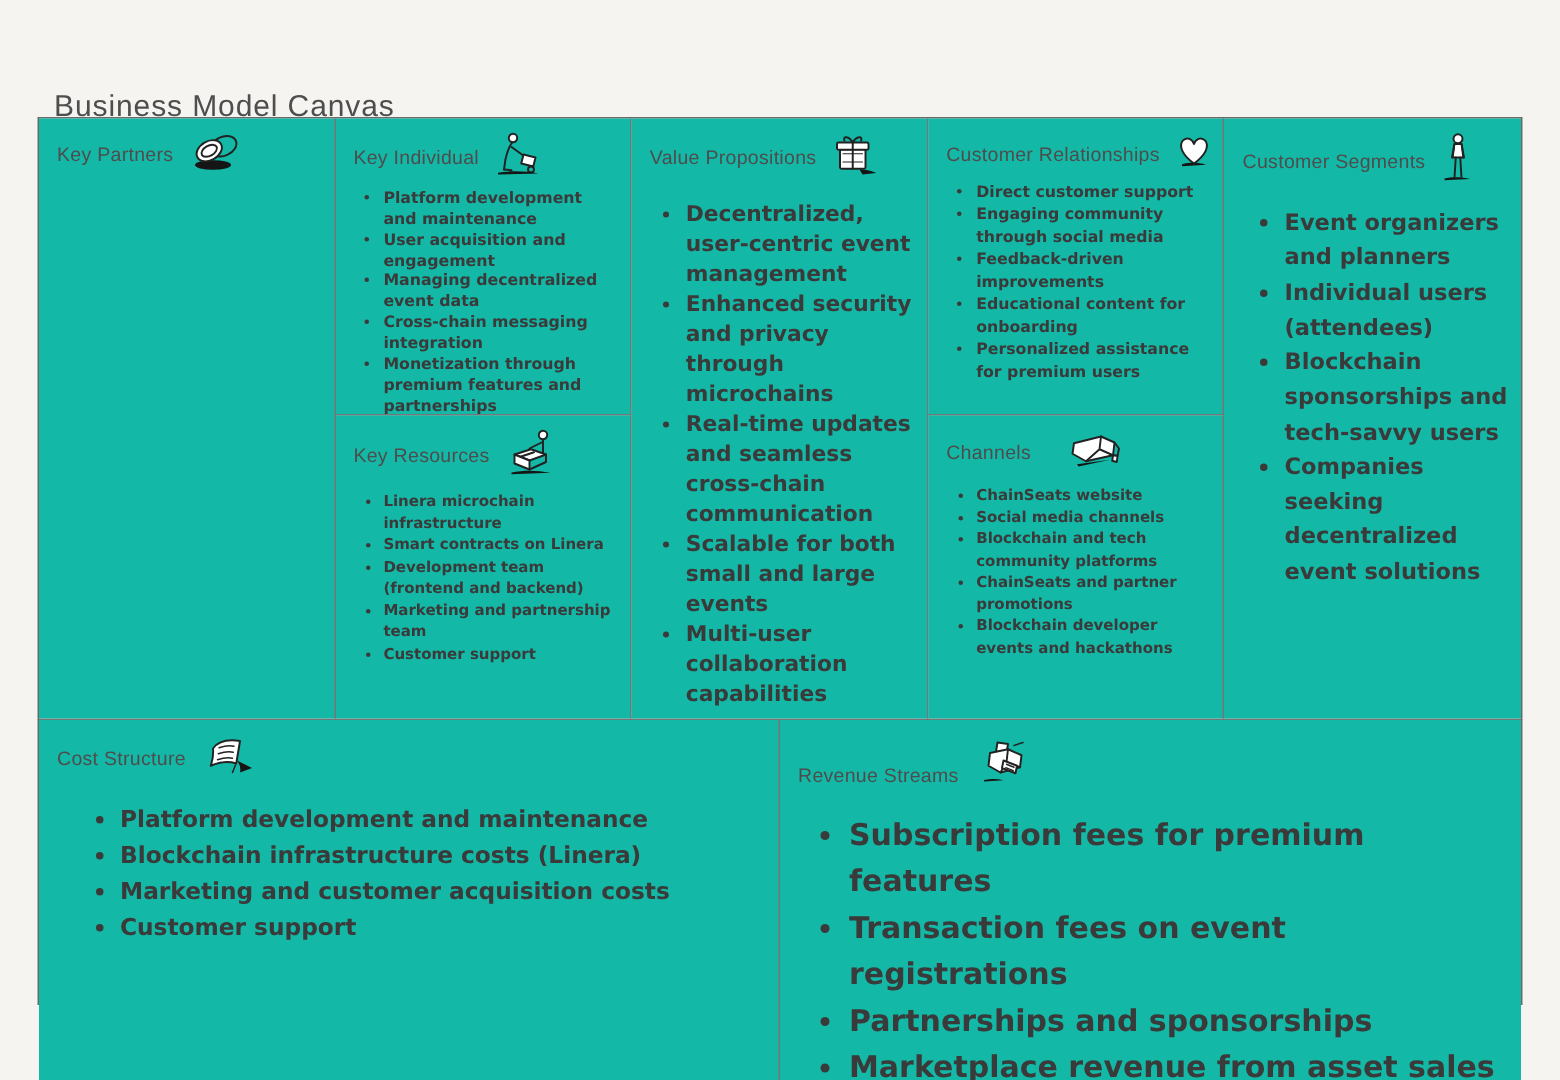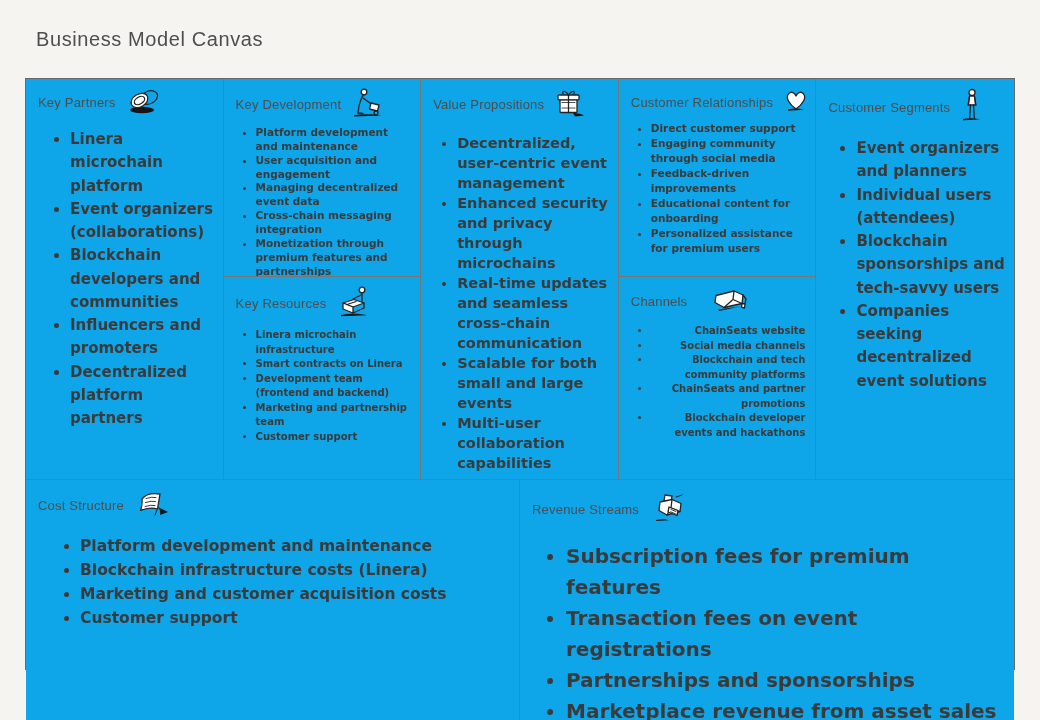--- a/index.html
+++ b/index.html
@@ -6,21 +6,21 @@
   html, body { width: 1040px; height: 720px; }
   body {
     background: #f5f4f1;
     font-family: "Liberation Sans", sans-serif;
     position: relative;
     overflow: hidden;
   }
   .page-title {
     position: absolute;
     left: 36px;
-    top: 28px;
+    top: 60px;
     font-size: 20px;
     font-weight: 500;
     letter-spacing: 0.6px;
     color: #4e4e4e;
   }
   .canvas {
     position: absolute;
     left: 25px;
     top: 78px;
     width: 990px;
@@ -35,21 +35,21 @@
     border-bottom: 1px solid #767676;
     display: grid;
     grid-template-columns: repeat(5, 1fr);
     grid-template-rows: 198px 1fr;
   }
   .bottom-area {
     flex: 1 1 auto;
     display: grid;
     grid-template-columns: 1fr 1fr;
   }
-  .cell { background: #0ea5e9; overflow: hidden; }
+  .cell { background: #14b8a6; overflow: hidden; }
   .br { border-right: 1px solid #767676; }
   .bb { border-bottom: 1px solid #767676; }
   .span2 { grid-row: 1 / 3; }
 
   .cell header {
     display: flex;
     align-items: center;
     gap: 9px;
     padding: 11px 10px 0 12px;
   }
@@ -93,32 +93,25 @@
         <span class="hlabel">Key Partners</span>
         <span class="hicon">
           <svg class="doodle" width="40" height="27" viewBox="0 0 40 27">
             <ellipse class="ink" cx="17" cy="22" rx="12" ry="3.2"></ellipse>
             <ellipse cx="24" cy="9.5" rx="9" ry="6.3" transform="rotate(-24 24 9.5)"></ellipse>
             <ellipse class="paper" cx="14.5" cy="12.5" rx="9" ry="6.3" transform="rotate(-30 14.5 12.5)"></ellipse>
             <ellipse cx="14.5" cy="12.5" rx="5.6" ry="3.4" transform="rotate(-30 14.5 12.5)"></ellipse>
           </svg>
         </span>
       </header>
-      <ul class="bullets bullets-lg">
-          <li>Linera microchain platform</li>
-          <li>Event organizers (collaborations)</li>
-          <li>Blockchain developers and communities</li>
-          <li>Influencers and promoters</li>
-          <li>Decentralized platform partners</li>
-        </ul>
     </section>
 
     <section class="cell br bb">
       <header>
-        <span class="hlabel">Key Development</span>
+        <span class="hlabel">Key Individual</span>
         <span class="hicon">
           <svg class="doodle" width="34" height="30" viewBox="0 0 34 30">
             <circle class="paper" cx="14" cy="4" r="2.8"></circle>
             <path d="M13.5 7 C11 10 10 14 9 18 L8 25"></path>
             <path d="M8 25 L13 25.5"></path>
             <path d="M13 10 L22 16.5"></path>
             <path class="paper" d="M21 15 l8 2 l-1.5 6 l-8 -2 z"></path>
             <circle cx="26" cy="25" r="2"></circle>
             <path class="ink" d="M4 27.2 c8 -1.6 18 -1.2 27 0.4 l-27 0.8 z"></path>
           </svg>
@@ -193,21 +186,21 @@
       </header>
       <ul class="bullets bullets-sm" style="line-height:1.43; margin-top:7px;">
           <li>Direct customer support</li>
           <li>Engaging community through social media</li>
           <li>Feedback-driven improvements</li>
           <li>Educational content for onboarding</li>
           <li>Personalized assistance for premium users</li>
         </ul>
     </section>
 
-    <section class="cell br" style="grid-column:4; grid-row:2;text-align:right;">
+    <section class="cell br" style="grid-column:4; grid-row:2;">
       <header>
         <span class="hlabel">Channels</span>
         <span class="hicon" style="margin-left:14px;">
           <svg class="doodle" width="42" height="28" viewBox="0 0 42 28">
             <path class="ink" d="M8 23.5 l22 -3 l-21 4.5 z"></path>
             <path class="paper" d="M6 9.5 L24 5 L33 9 L32 17.5 L14 21.5 L5 16.5 Z"></path>
             <path d="M24 5 L23 13.5 L32 17.5 M23 13.5 L14 21.5"></path>
             <path d="M33 9 L36 13 L35 18 L32 17.5"></path>
             <path class="paper" d="M32 17.5 l3 0.5 l-0.5 4 l-3 -0.8 z"></path>
           </svg>
@@ -261,21 +254,21 @@
       </header>
       <ul class="bullets bullets-xl">
           <li>Platform development and maintenance</li>
           <li>Blockchain infrastructure costs (Linera)</li>
           <li>Marketing and customer acquisition costs</li>
           <li>Customer support</li>
         </ul>
     </section>
 
     <section class="cell">
-      <header style="padding-top:14px;">
+      <header style="padding-top:14px;align-items:flex-end;">
         <span class="hlabel">Revenue Streams</span>
         <span class="hicon">
           <svg class="doodle" width="40" height="32" viewBox="0 0 40 32">
             <path class="ink" d="M8 28 c5 -1 9 -0.8 13 0.2 l-13 0.8 z"></path>
             <path class="paper" d="M17 3 l7 1 l-1 6 l-7 -1 z"></path>
             <path class="paper" d="M12 10 l12 -2.5 l9 4 l-1 8 l-13 3.5 l-8 -4.5 z"></path>
             <path d="M24 7.5 L23 16 L32 19.5 M23 16 L19 23"></path>
             <path class="paper" d="M21 15 l9 3.5 l-1 5 l-9 -3.5 z"></path>
             <path d="M23 17.5 l5 2 M22.5 19.8 l5 2" stroke-width="0.9"></path>
             <path d="M28 5 l6 -2" stroke-width="1"></path>

